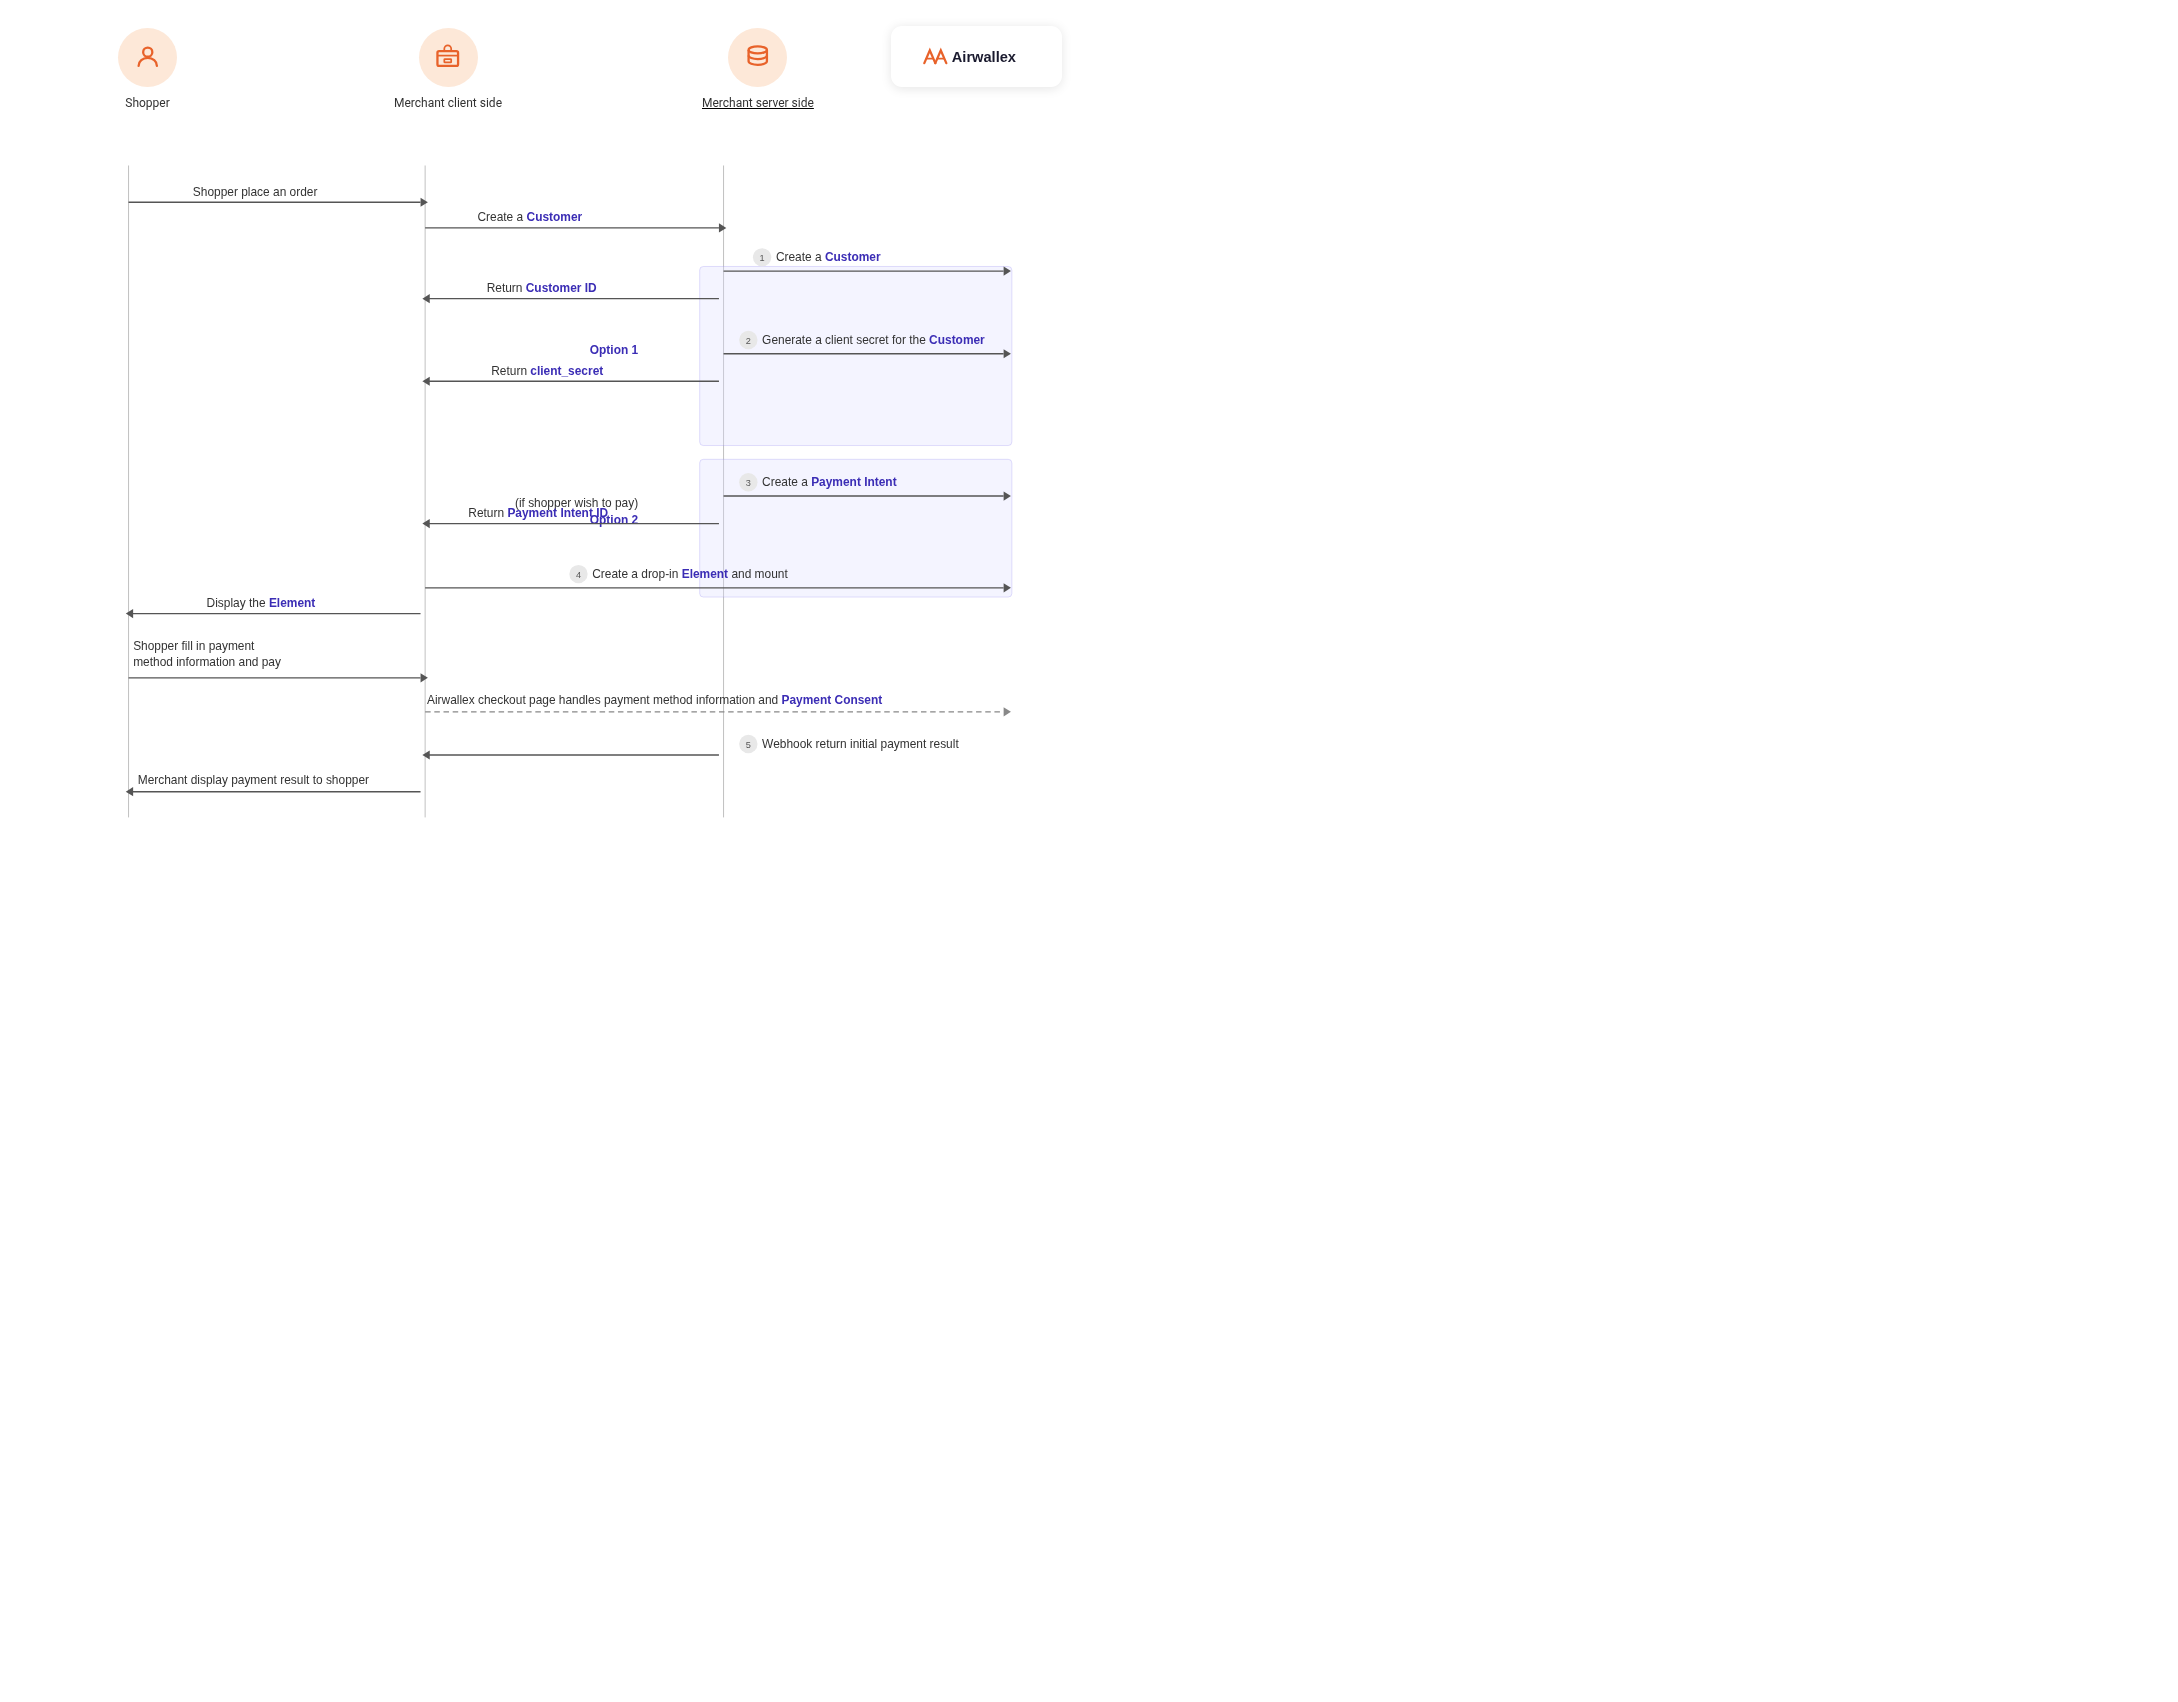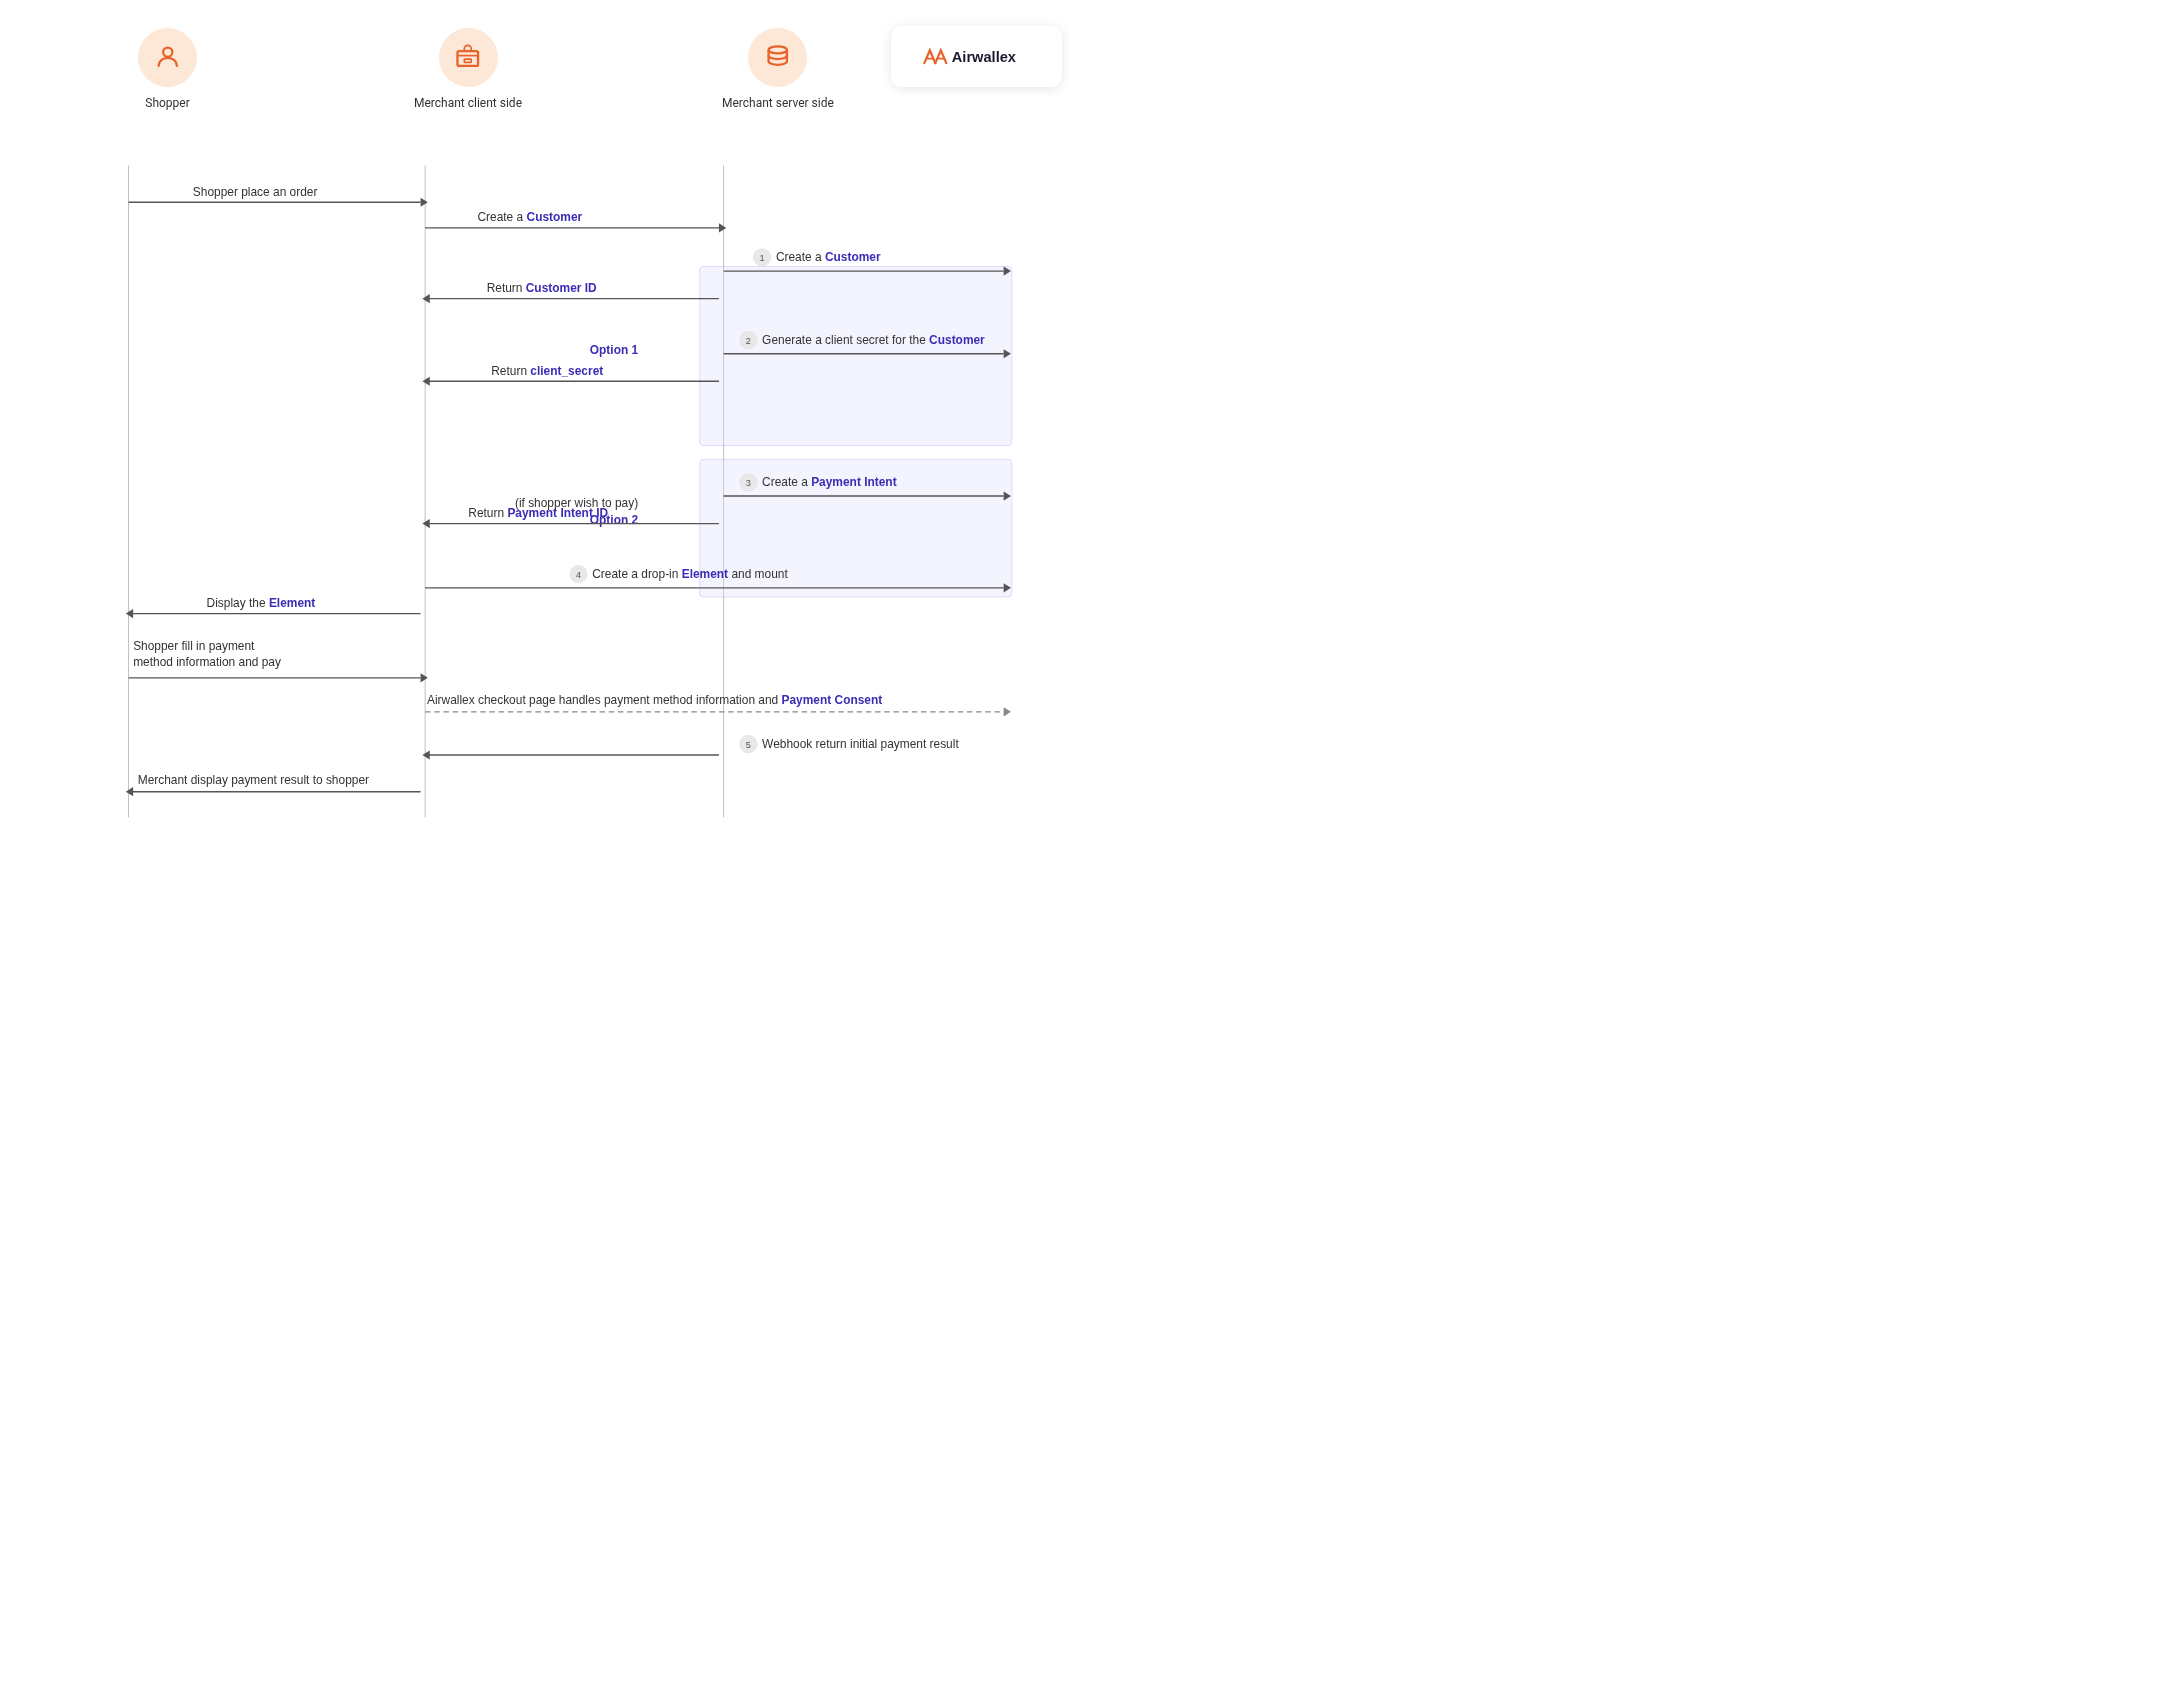--- a/index.html
+++ b/index.html
@@ -17,21 +17,20 @@
       min-height: 851px;
       background: #fff;
     }
 
     
     .actors-row {
       display: flex;
       align-items: flex-start;
       padding: 27.5px 0 0 46px;
       gap: 0;
-      margin-left: 20px;
     }
 
     .actor {
       display: flex;
       flex-direction: column;
       align-items: center;
       gap: 9.2px;
     }
 
     .actor-icon {
@@ -105,21 +104,21 @@
         <svg viewBox="0 0 24 24" fill="none" xmlns="http://www.w3.org/2000/svg" style="width:27.5px;height:27.5px;">
           <rect x="3" y="7" width="18" height="13" rx="1.5" stroke="#e8622a" stroke-width="2"></rect>
           <path d="M3 11h18" stroke="#e8622a" stroke-width="1.5"></path>
           <path d="M9 7V5a3 3 0 016 0v2" stroke="#e8622a" stroke-width="1.5" stroke-linecap="round"></path>
           <rect x="9" y="14" width="6" height="3" rx="0.5" stroke="#e8622a" stroke-width="1.5"></rect>
         </svg>
       </div>
       <span class="actor-label">Merchant client side</span>
     </div>
 
-    <div class="actor" style="margin-left: 200px;">
+    <div class="actor" style="margin-left: 200px; text-decoration: underline;">
       <div class="actor-icon">
         <svg viewBox="0 0 24 24" fill="none" xmlns="http://www.w3.org/2000/svg" style="width:27.5px;height:27.5px;">
           <ellipse cx="12" cy="6" rx="8" ry="3" stroke="#e8622a" stroke-width="2"></ellipse>
           <path d="M4 6v5c0 1.66 3.58 3 8 3s8-1.34 8-3V6" stroke="#e8622a" stroke-width="2"></path>
           <path d="M4 11v5c0 1.66 3.58 3 8 3s8-1.34 8-3v-5" stroke="#e8622a" stroke-width="2"></path>
         </svg>
       </div>
       <span class="actor-label">Merchant server side</span>
     </div>
 

